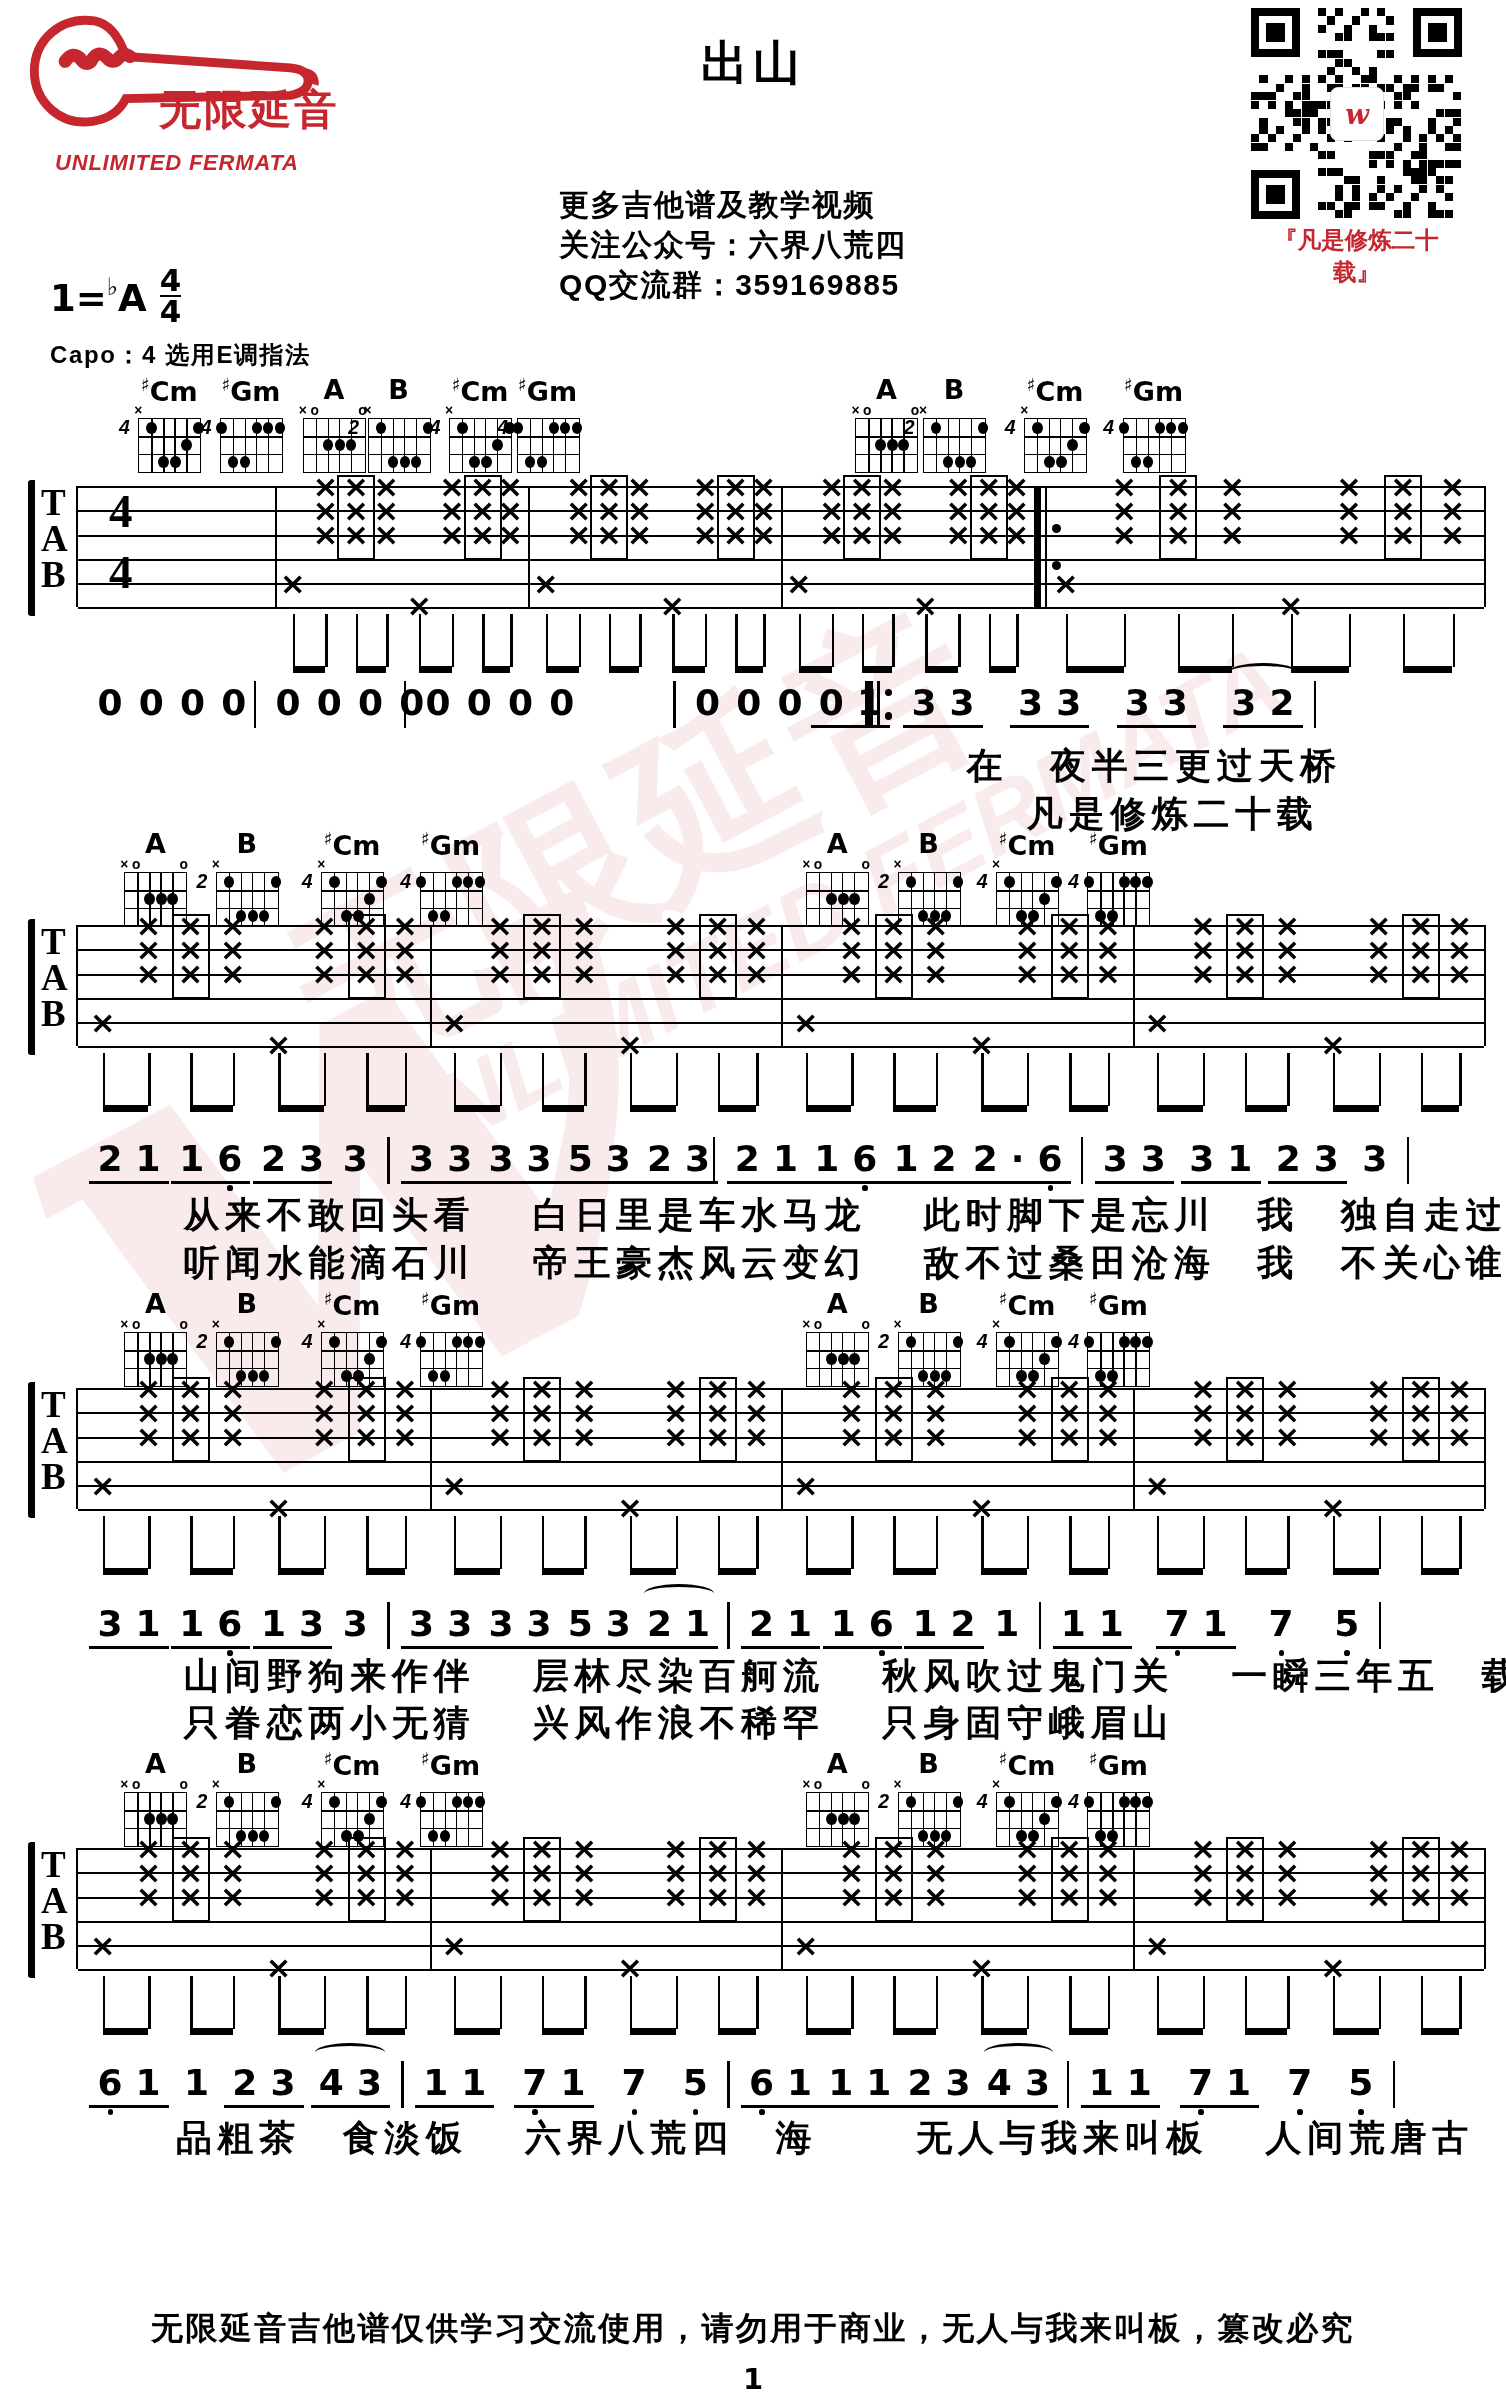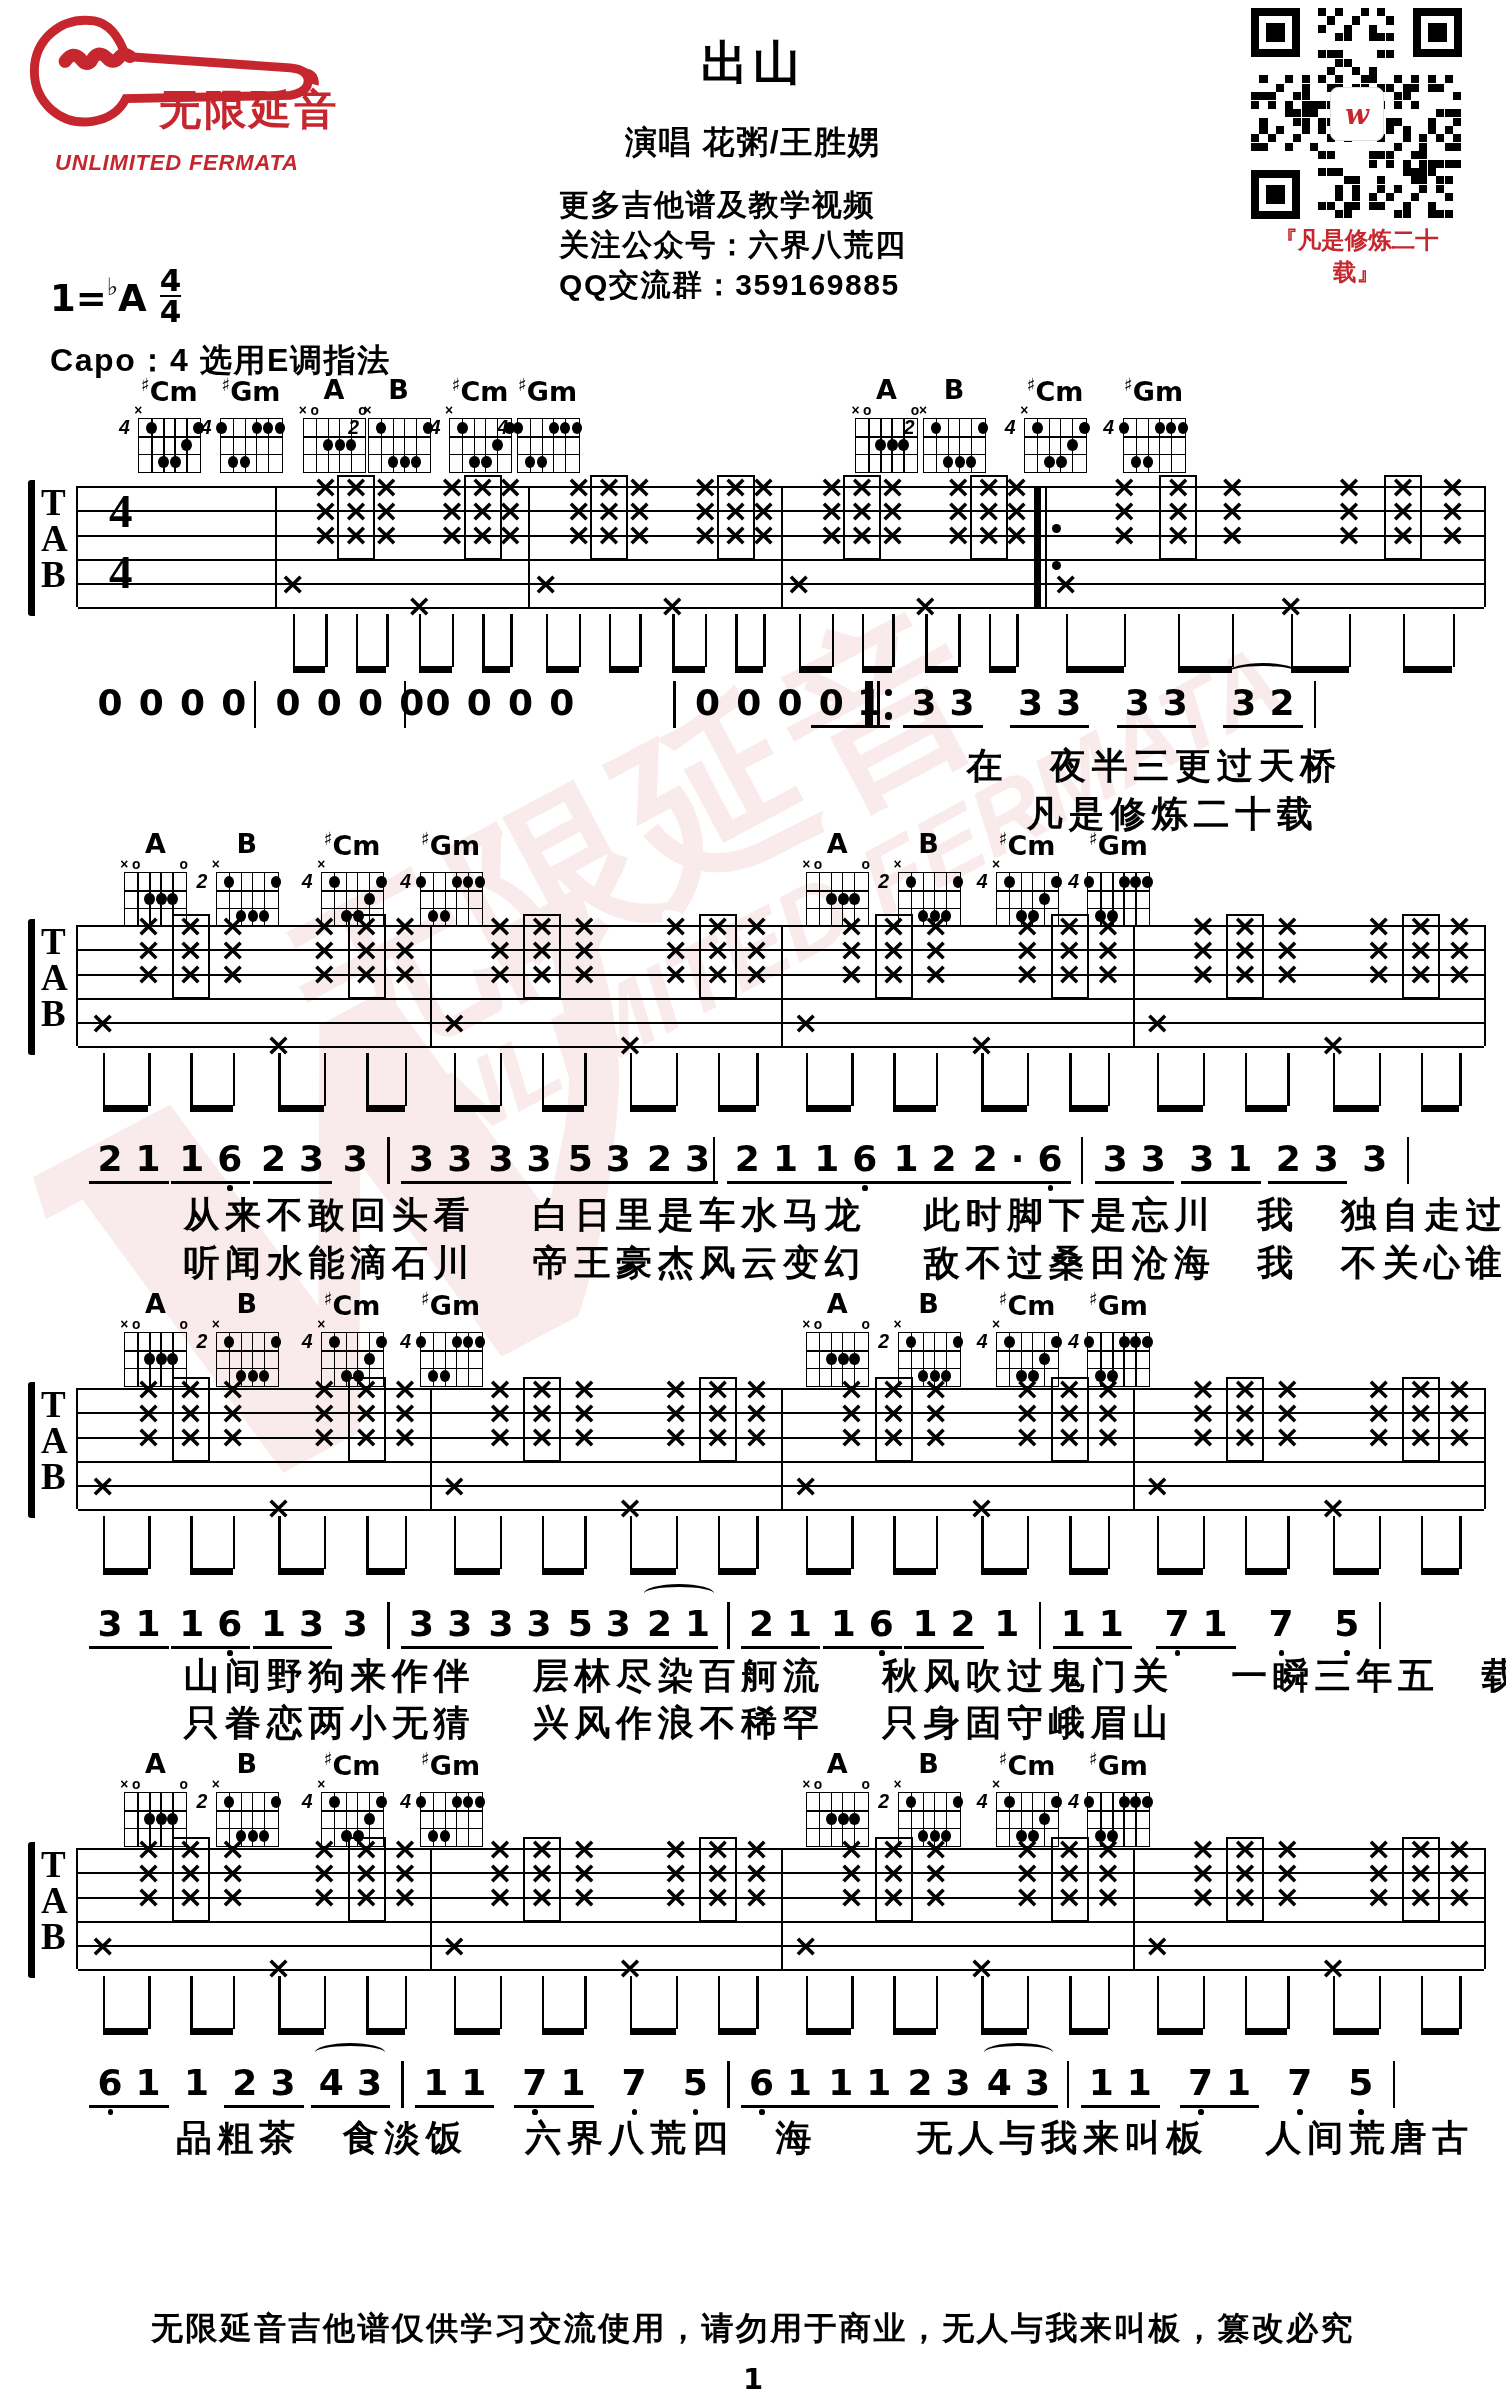--- a/index.html
+++ b/index.html
@@ -20,21 +20,21 @@
   .qr .center-logo{position:absolute;left:79px;top:79px;width:52px;height:52px;background:#fff;border:1.6px solid #ddd;border-radius:8px;
       display:flex;align-items:center;justify-content:center;font-size:27.5px;font-weight:bold;font-style:italic;color:#c6262e;font-family:"DejaVu Serif",serif;}
   .qr-caption{position:absolute;left:1251px;top:224px;width:211px;text-align:center;font-size:23.5px;font-weight:bold;color:#c6262e;}
   .credits{position:absolute;left:1231px;top:261px;width:259px;text-align:left;font-size:31px;font-weight:bold;line-height:41px;letter-spacing:1.6px;}
   
   .keysig{position:absolute;left:50px;top:266px;font-size:37px;font-weight:bold;font-family:"DejaVu Sans",sans-serif;}
   .keysig .flat{font-size:24px;vertical-align:16px;}
   .timesig{display:inline-block;vertical-align:-11.3px;margin-left:13px;text-align:center;font-size:31px;line-height:29px;}
   .timesig .num{display:block;}
   .timesig .den{display:block;border-top:2.4px solid #000;}
-  .capo{position:absolute;left:50px;top:339px;font-size:32px;font-weight:bold;letter-spacing:1.6px;}
+  .capo{position:absolute;left:50px;top:339px;font-size:24px;font-weight:bold;letter-spacing:1.6px;}
   
   .watermark{position:absolute;left:97px;top:421px;width:1377px;height:1539px;transform:rotate(-28deg);
              transform-origin:50% 50%;opacity:0.09;pointer-events:none;}
   .watermark .wm-w{position:absolute;left:0;top:243px;font-size:729px;font-weight:bold;font-style:italic;
              color:#c6262e;font-family:"DejaVu Serif",serif;line-height:567px;}
   .watermark .wm-cn{position:absolute;left:348px;top:267px;font-size:186px;font-weight:bold;color:#c6262e;white-space:nowrap;}
   .watermark .wm-en{position:absolute;left:348px;top:486px;font-size:97px;font-weight:bold;font-style:italic;color:#c6262e;white-space:nowrap;}
   
   .sys-chords{position:absolute;left:78px;width:1406px;height:107px;}
   .chord{position:absolute;width:78px;height:107px;}
@@ -90,21 +90,20 @@
     <svg width="324" height="138" viewBox="0 0 400 170">
       <path d="M88 12 C46 6 14 36 14 74 C14 112 46 142 86 136 C106 133 120 122 127 108 L330 104 Q352 100 352 86 Q352 72 330 70 L127 56 C119 32 106 15 88 12 Z" fill="none" stroke="#c6262e" stroke-width="11"></path>
       <path d="M52 62 q10 -14 20 -2 q6 8 12 2 q8 -16 20 -4 q7 8 14 0 q6 -8 14 -2" fill="none" stroke="#c6262e" stroke-width="16" stroke-linecap="round"></path>
       <path d="M345 70 q22 2 20 22 l-14 -4" fill="#c6262e"></path>
     </svg>
     <div class="cn">无限延音</div>
     <div class="en">UNLIMITED FERMATA</div>
   </div>
 
   <div class="title">出山</div>
-  <div class="subtitle">演唱 花粥/王胜娚</div>
   <div class="promo">
     <div>更多吉他谱及教学视频</div>
     <div>关注公众号：六界八荒四</div>
     <div>QQ交流群：359169885</div>
   </div>
 
   <div class="qr" id="qr">
       <div class="cell" style="left: 67px; top: 0px; width: 8.4px; height: 8.4px;"></div>
       <div class="cell" style="left: 84px; top: 0px; width: 8.4px; height: 8.4px;"></div>
       <div class="cell" style="left: 110px; top: 0px; width: 8.4px; height: 8.4px;"></div>

